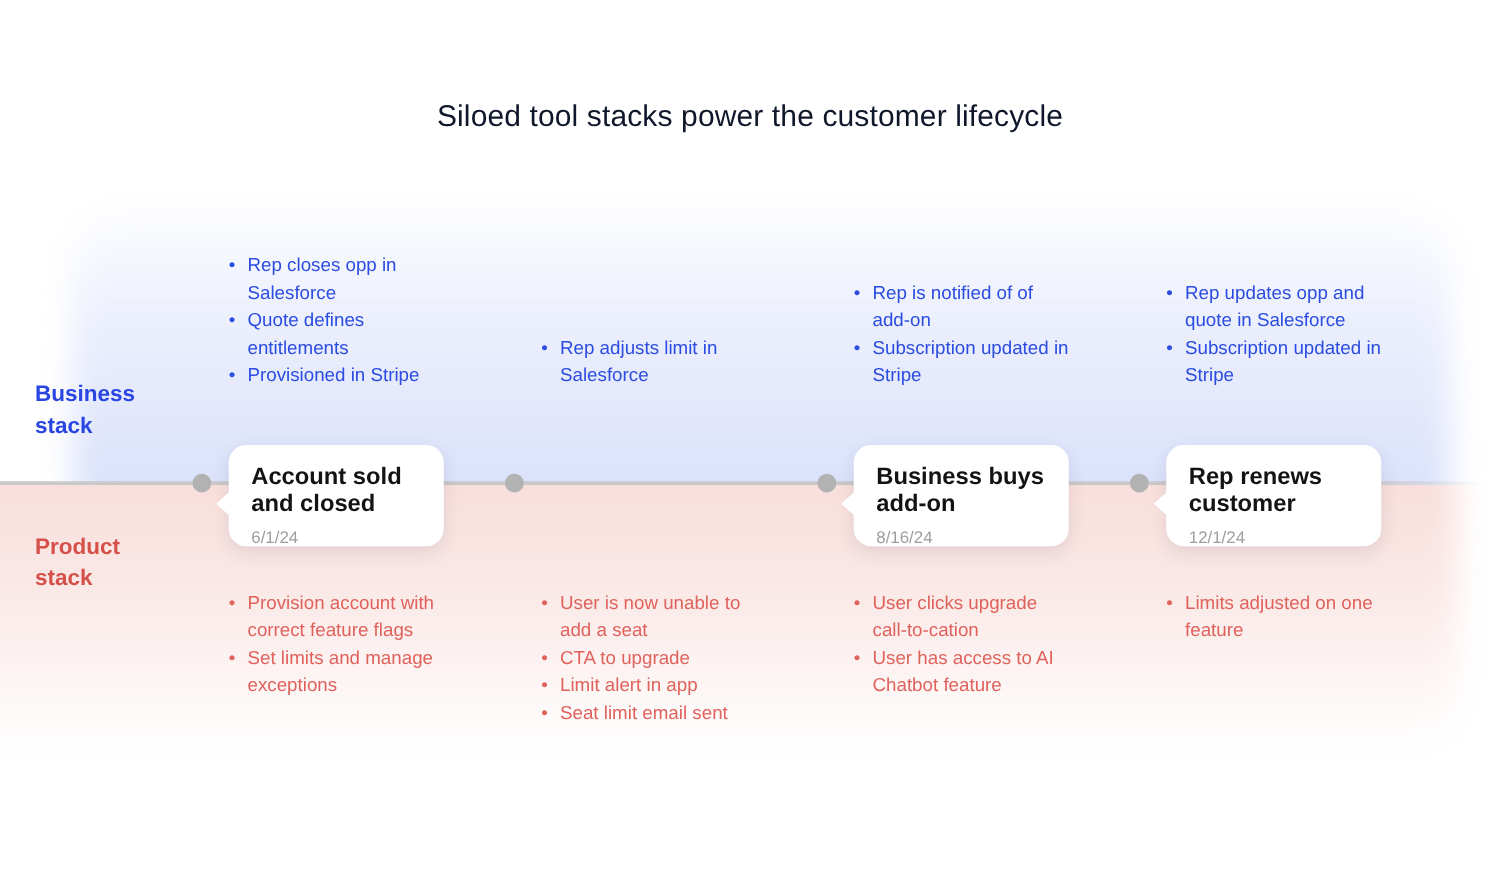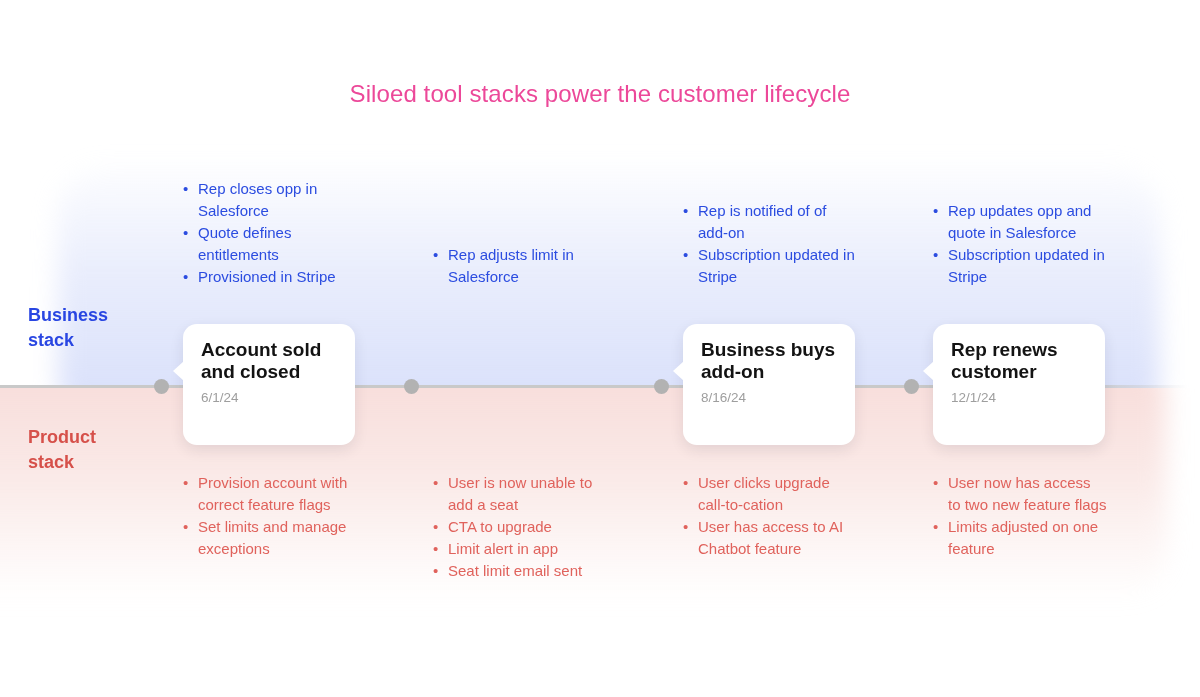--- a/index.html
+++ b/index.html
@@ -16,49 +16,49 @@
   }
   .bg-bottom{position:absolute;left:0;top:388px;width:1200px;height:260px;overflow:hidden;}
   .bg-pink-shape{
     position:absolute;left:-80px;right:34px;top:-40px;height:252px;border-radius:48px;
     background:linear-gradient(180deg, rgba(247,216,213,0.95) 0%, rgba(248,224,221,0.70) 50%, rgba(252,243,242,0) 100%);
     filter:blur(12px);
   }
   
   .page-title{
     position:absolute;left:0;top:80px;width:1200px;text-align:center;
-    font-size:24px;font-weight:500;color:#ec4899;letter-spacing:.1px;margin:0;
+    font-size:24px;font-weight:500;color:#0f172a;letter-spacing:.1px;margin:0;
   }
   
   .timeline-line{
     position:absolute;left:0;top:385px;width:1200px;height:3px;z-index:1;
     background:linear-gradient(90deg,#c9c9c9 0%,#c9c9c9 90%,rgba(201,201,201,0) 99%);
   }
   .dot{
     position:absolute;top:379px;width:15px;height:15px;border-radius:50%;
     background:var(--dot,#b2b2b2);z-index:2;
   }
   .dot.d0{left:154px}.dot.d1{left:404px}.dot.d2{left:654px}.dot.d3{left:904px}
   
   .lane-label{position:absolute;left:28px;width:100px;font-size:18px;font-weight:700;line-height:25px;z-index:2;}
   .lane-business{top:303px;color:var(--blue,#2946e2);}
   .lane-product{top:425px;color:var(--red-label,#d6504a);}
   
   .col{position:absolute;top:0;width:176px;height:697px;z-index:3;}
   .col.c0{left:181px}.col.c1{left:431px}.col.c2{left:681px}.col.c3{left:931px}
-  .biz-list{position:absolute;left:0;top:164px;height:124px;width:176px;display:flex;align-items:flex-end;}
+  .biz-list{position:absolute;left:0;top:188px;height:124px;width:176px;display:flex;align-items:flex-end;}
   .prod-list{position:absolute;left:0;top:472px;width:176px;}
   ul.bullets{margin:0;padding:0;list-style:none;font-size:15px;line-height:22px;}
   ul.bullets li{position:relative;padding-left:17px;}
   ul.bullets li::before{content:"\2022";position:absolute;left:2px;top:0;}
   .biz-list ul.bullets{color:var(--blue-text,#2b4ce0);}
   .prod-list ul.bullets{color:var(--red-text,#e0625c);}
   
   .card{
-    position:absolute;left:2px;top:324px;width:172px;height:121px;background:#ffffff;
+    position:absolute;left:2px;top:356px;width:172px;height:81px;background:#ffffff;
     border-radius:14px;box-shadow:0 5px 14px rgba(40,40,60,0.10);box-sizing:border-box;
     padding:15px 14px 0 18px;
   }
   .card::before{
     content:"";position:absolute;left:-10px;top:37px;width:0;height:0;
     border-top:10px solid transparent;border-bottom:10px solid transparent;border-right:11px solid #ffffff;
   }
   .card-title{font-size:19px;line-height:22px;font-weight:700;color:var(--card-title,#131313);}
   .card-date{margin-top:7px;font-size:13.5px;color:var(--date,#9e9e9e);}
 </style>
@@ -146,19 +146,18 @@
         <li>Rep updates opp and quote in Salesforce</li>
         <li>Subscription updated in Stripe</li>
       </ul>
     </div>
     <div class="card">
       <div class="card-title">Rep renews customer</div>
       <div class="card-date">12/1/24</div>
     </div>
     <div class="prod-list">
       <ul class="bullets">
-        <li>User now has access to two new feature flags</li>
         <li>Limits adjusted on one feature</li>
       </ul>
     </div>
   </div>
 
 </div>
 
 </body></html>

